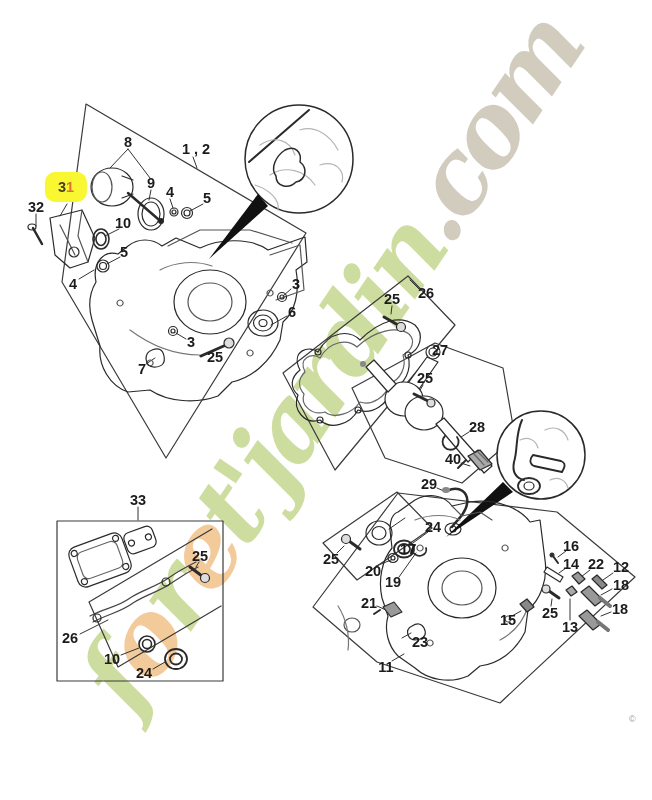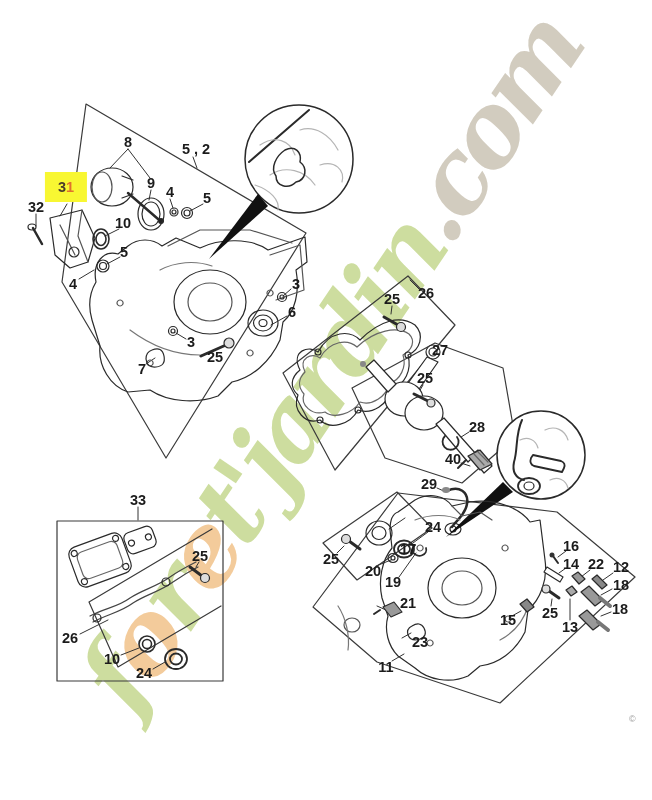--- a/index.html
+++ b/index.html
@@ -7,21 +7,21 @@
          font-family:"Liberation Sans",sans-serif;}
   #watermark{position:absolute;left:104px;top:648px;transform:rotate(-56deg);
              transform-origin:0 50%;white-space:nowrap;
              font-family:"DejaVu Serif",serif;font-style:italic;font-weight:bold;
              font-size:100px;letter-spacing:-6px;opacity:.92;line-height:1;
              pointer-events:none;}
   #lineart{position:absolute;left:0;top:0;}
   #labels-layer{position:absolute;left:0;top:0;width:652px;height:800px;}
   .plabel{position:absolute;transform:translate(-50%,-50%);
           font-weight:bold;font-size:14.5px;color:#1b1b1b;white-space:nowrap;}
-  .plabel.hl{background:#f8f732;padding:7px 13px;}
+  .plabel.hl{background:#f8f732;padding:7px 13px;border-radius:10px;}
   .plabel.hl .c0{color:#4a3b2b;}
   .plabel.hl .c1{color:#e0722d;}
   #corner-mark{position:absolute;left:629px;top:714px;font-size:9px;color:#9a9a9a;}
   svg *{vector-effect:non-scaling-stroke;}
 </style>
 </head>
 <body>
 
 <div id="stage">
 
@@ -335,21 +335,21 @@
       <path d="M549,591 L559,598" stroke-width="3"></path>
       <circle cx="546" cy="589" r="4" fill="#ddd"></circle>
     </g>
     <g>
       <polygon points="566,590 572,586 577,592 571,596" fill="#aaa"></polygon>
     </g>
   </svg>
 
   <div id="labels-layer">
       <div class="plabel" style="left: 128px; top: 142px;">8</div>
-      <div class="plabel" style="left: 196px; top: 149px;">5 , 2</div>
+      <div class="plabel" style="left: 196px; top: 149px;">1 , 2</div>
       <div class="plabel" style="left: 151px; top: 183px;">9</div>
       <div class="plabel" style="left: 170px; top: 192px;">4</div>
       <div class="plabel" style="left: 207px; top: 198px;">5</div>
       <div class="plabel hl" style="left: 66px; top: 187px;"><span class="c0">3</span><span class="c1">1</span></div>
       <div class="plabel" style="left: 36px; top: 207px;">32</div>
       <div class="plabel" style="left: 123px; top: 223px;">10</div>
       <div class="plabel" style="left: 124px; top: 252px;">5</div>
       <div class="plabel" style="left: 73px; top: 284px;">4</div>
       <div class="plabel" style="left: 296px; top: 284px;">3</div>
       <div class="plabel" style="left: 292px; top: 312px;">6</div>
@@ -366,21 +366,21 @@
       <div class="plabel" style="left: 138px; top: 500px;">33</div>
       <div class="plabel" style="left: 200px; top: 556px;">25</div>
       <div class="plabel" style="left: 70px; top: 638px;">26</div>
       <div class="plabel" style="left: 112px; top: 659px;">10</div>
       <div class="plabel" style="left: 144px; top: 673px;">24</div>
       <div class="plabel" style="left: 408px; top: 513px; margin-top: 36px;">17</div>
       <div class="plabel" style="left: 433px; top: 527px;">24</div>
       <div class="plabel" style="left: 331px; top: 559px;">25</div>
       <div class="plabel" style="left: 373px; top: 571px;">20</div>
       <div class="plabel" style="left: 393px; top: 582px;">19</div>
-      <div class="plabel" style="left: 369px; top: 603px; margin-left: 39px;">21</div>
+      <div class="plabel" style="left: 369px; top: 603px;">21</div>
       <div class="plabel" style="left: 420px; top: 642px;">23</div>
       <div class="plabel" style="left: 386px; top: 667px;">11</div>
       <div class="plabel" style="left: 571px; top: 546px;">16</div>
       <div class="plabel" style="left: 571px; top: 564px;">14</div>
       <div class="plabel" style="left: 596px; top: 564px;">22</div>
       <div class="plabel" style="left: 621px; top: 567px;">12</div>
       <div class="plabel" style="left: 621px; top: 585px;">18</div>
       <div class="plabel" style="left: 550px; top: 613px;">25</div>
       <div class="plabel" style="left: 570px; top: 627px;">13</div>
       <div class="plabel" style="left: 620px; top: 609px;">18</div>

